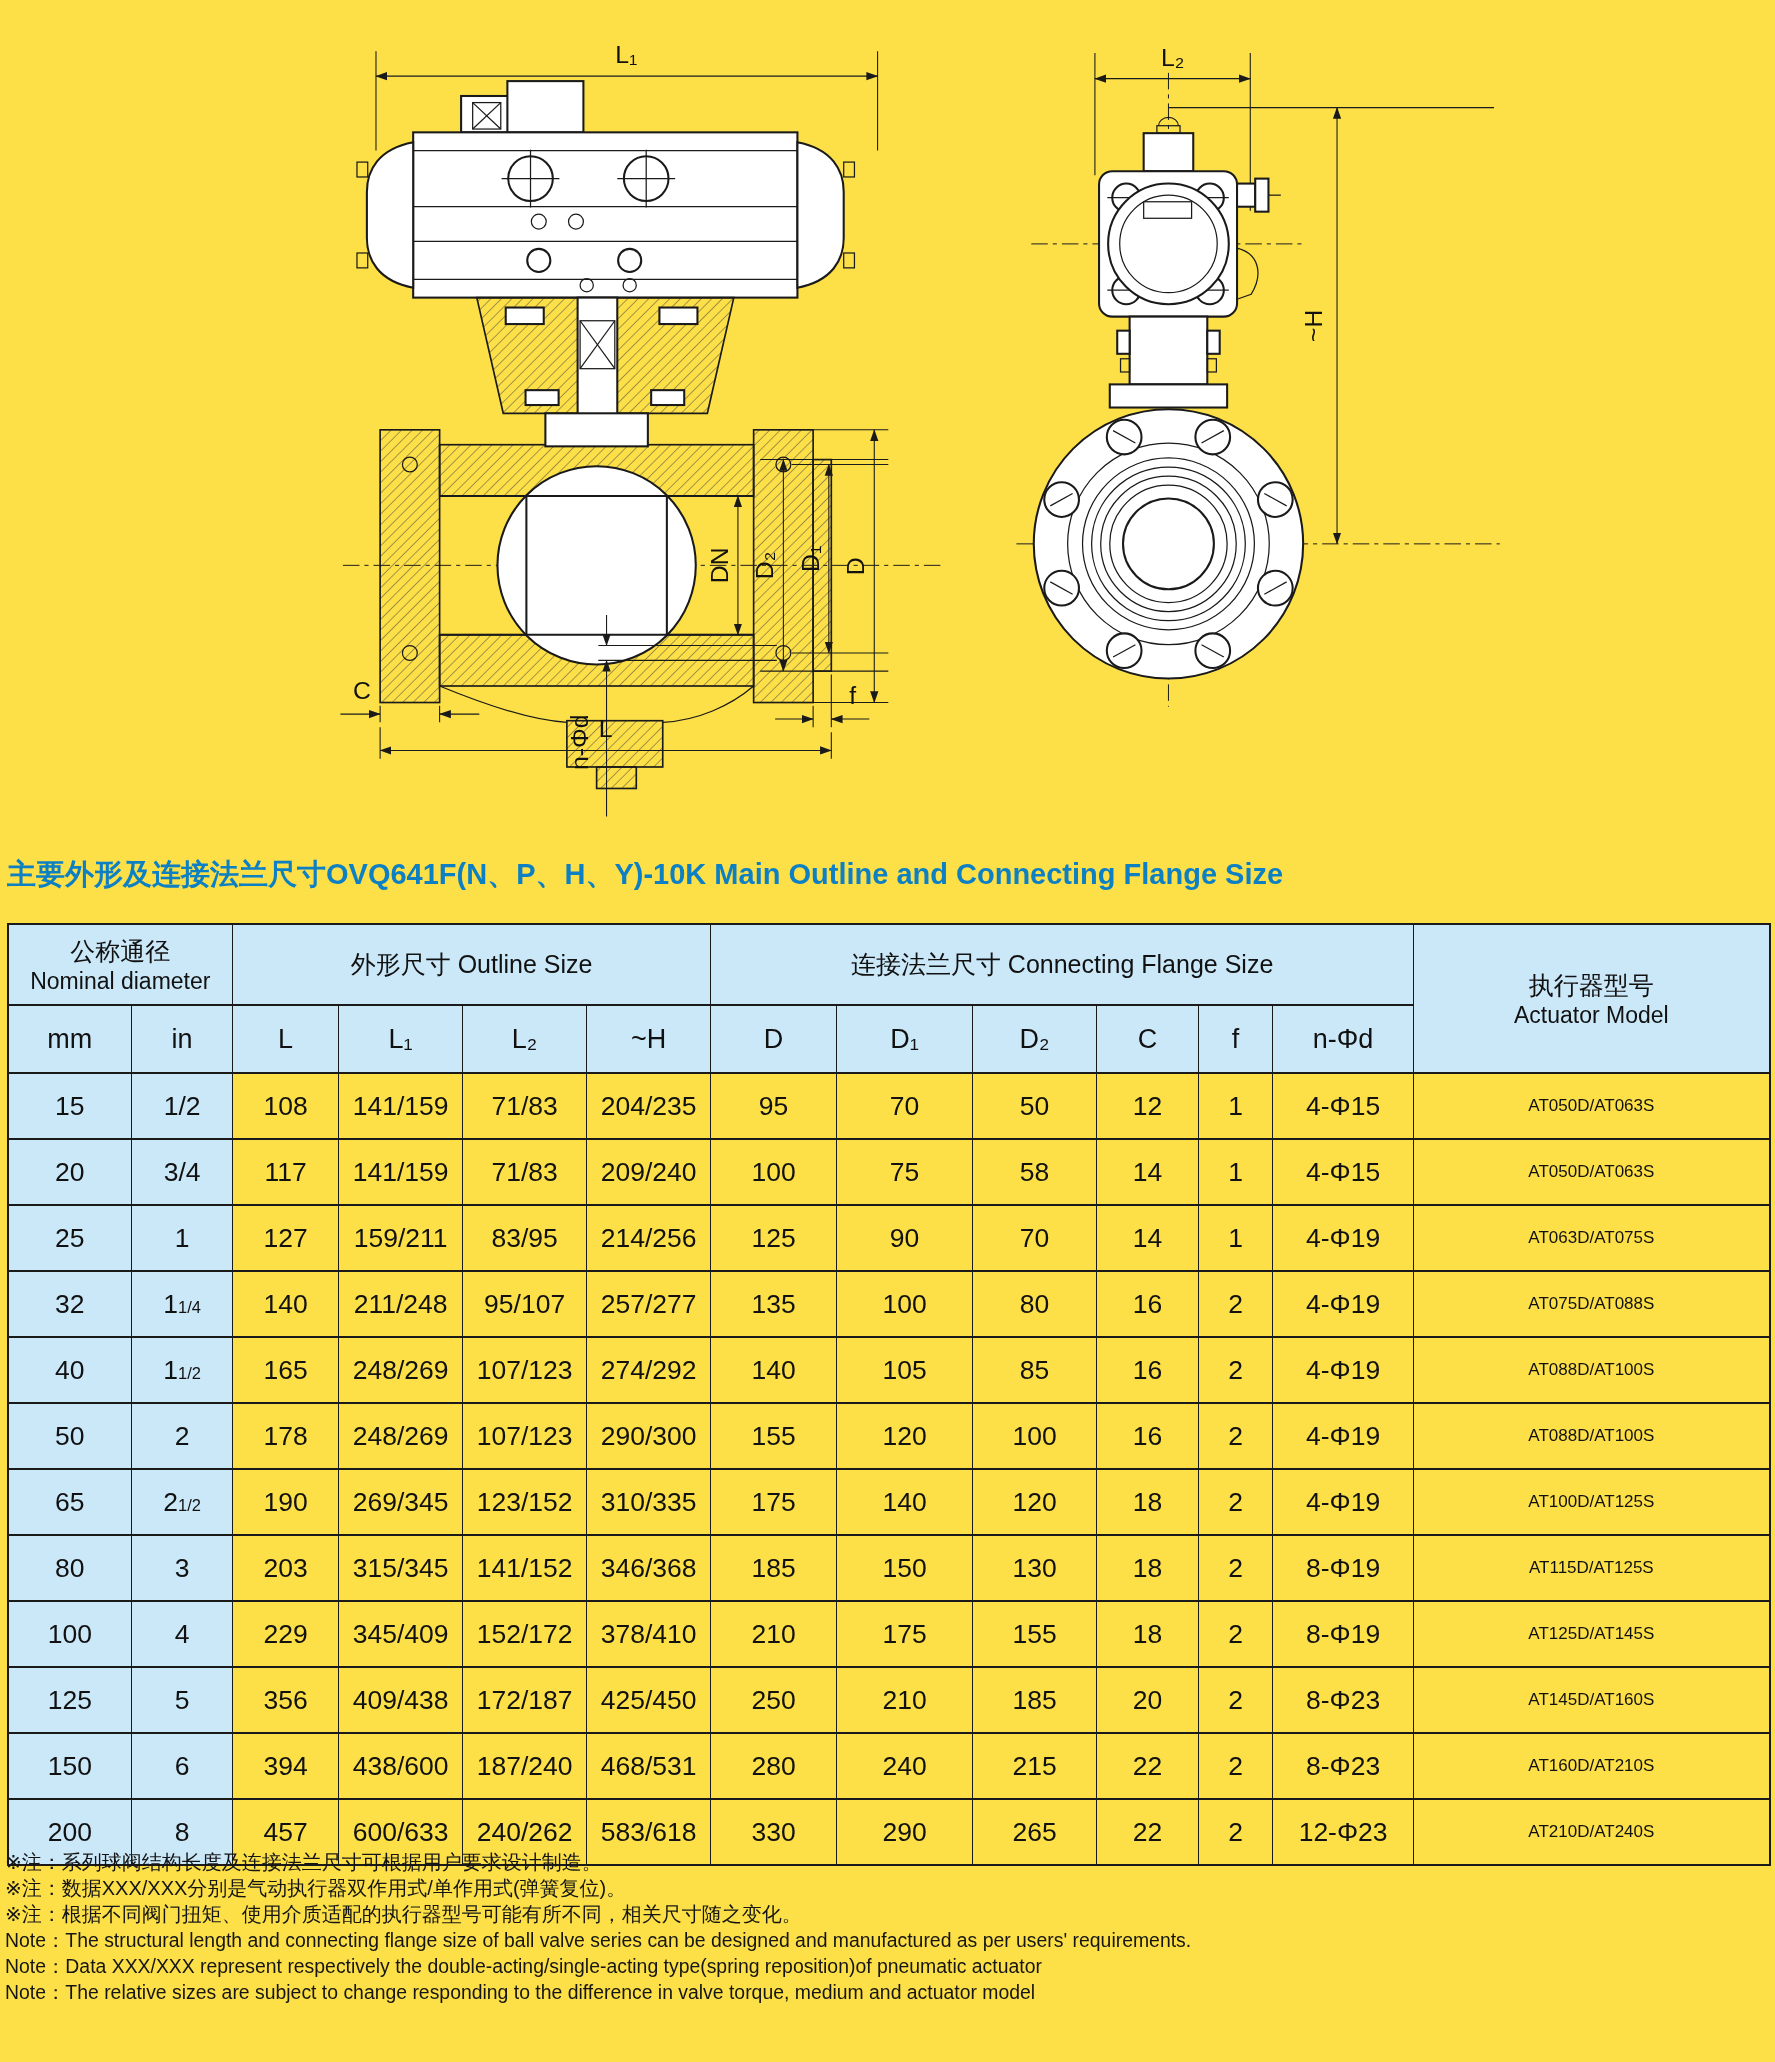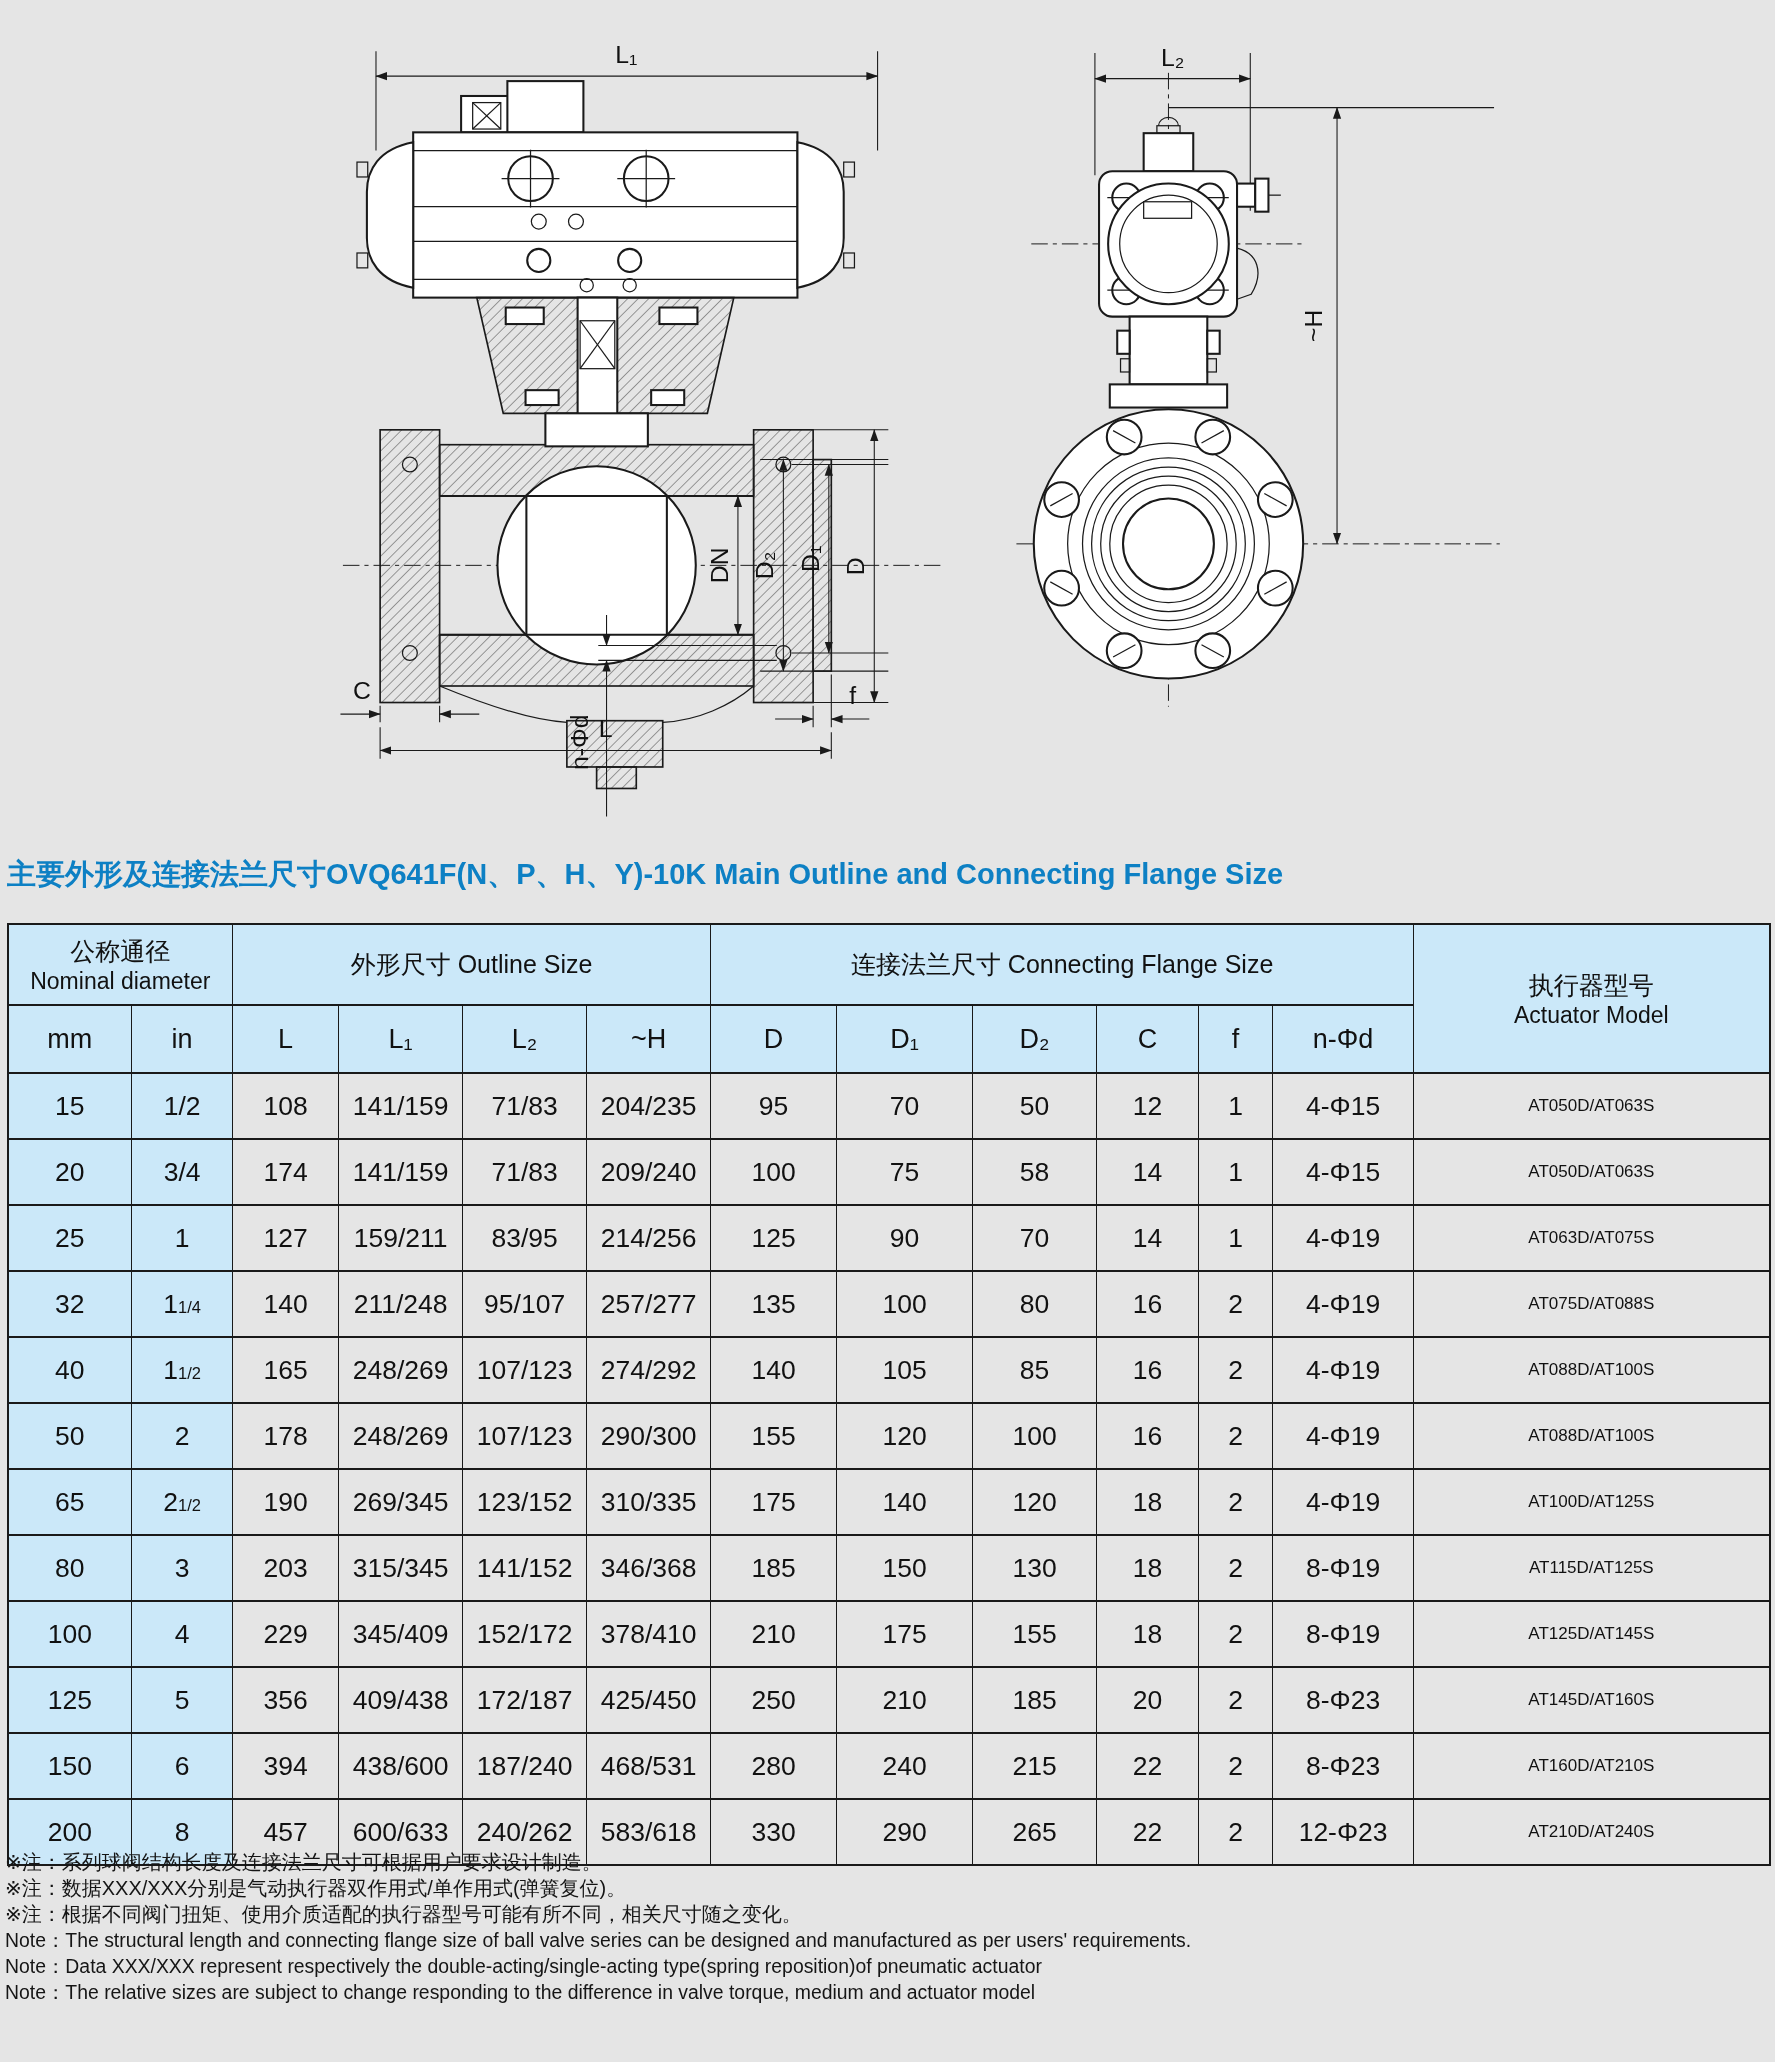--- a/index.html
+++ b/index.html
@@ -1,16 +1,16 @@
 <!DOCTYPE html>
 <html style="font-size:13.2px"><head>
 <meta charset="utf-8">
 <style>
   html,body{margin:0;padding:0;background:#fff;}
-  .page{position:relative;width:1775px;height:2062px;background:#e5e5e5;overflow:hidden;
+  .page{position:relative;width:1775px;height:2062px;background:#fde047;overflow:hidden;
         font-family:"Liberation Sans","DejaVu Sans",sans-serif;color:#111;}
   .drawings{position:absolute;top:0;left:0;}
   .dlab{font:30px "Liberation Sans","DejaVu Sans",sans-serif;fill:#111;}
   .page-title{position:absolute;top:855px;left:7px;font-size:29px;font-weight:bold;white-space:nowrap;}
   table.dim-table{position:absolute;top:923px;left:6.6px;width:1762px;border-collapse:collapse;
         table-layout:fixed;border:2.5px solid #1a1a1a;}
   .dim-table th,.dim-table td{border-left:1.7px solid #1a1a1a;border-right:1.7px solid #1a1a1a;
         border-top:2.5px solid #1a1a1a;border-bottom:2.5px solid #1a1a1a;
         text-align:center;vertical-align:middle;padding:0;font-weight:normal;overflow:hidden;}
   .grp-row th{height:79px;font-size:25px;}
@@ -284,21 +284,21 @@
       <td>70</td>
       <td>50</td>
       <td>12</td>
       <td>1</td>
       <td>4-Φ15</td>
       <td class="actu">AT050D/AT063S</td>
     </tr>
         <tr>
       <td class="blue">20</td>
       <td class="blue thickR">3/4</td>
-      <td>174</td>
+      <td>117</td>
       <td>141/159</td>
       <td>71/83</td>
       <td>209/240</td>
       <td>100</td>
       <td>75</td>
       <td>58</td>
       <td>14</td>
       <td>1</td>
       <td>4-Φ15</td>
       <td class="actu">AT050D/AT063S</td>

